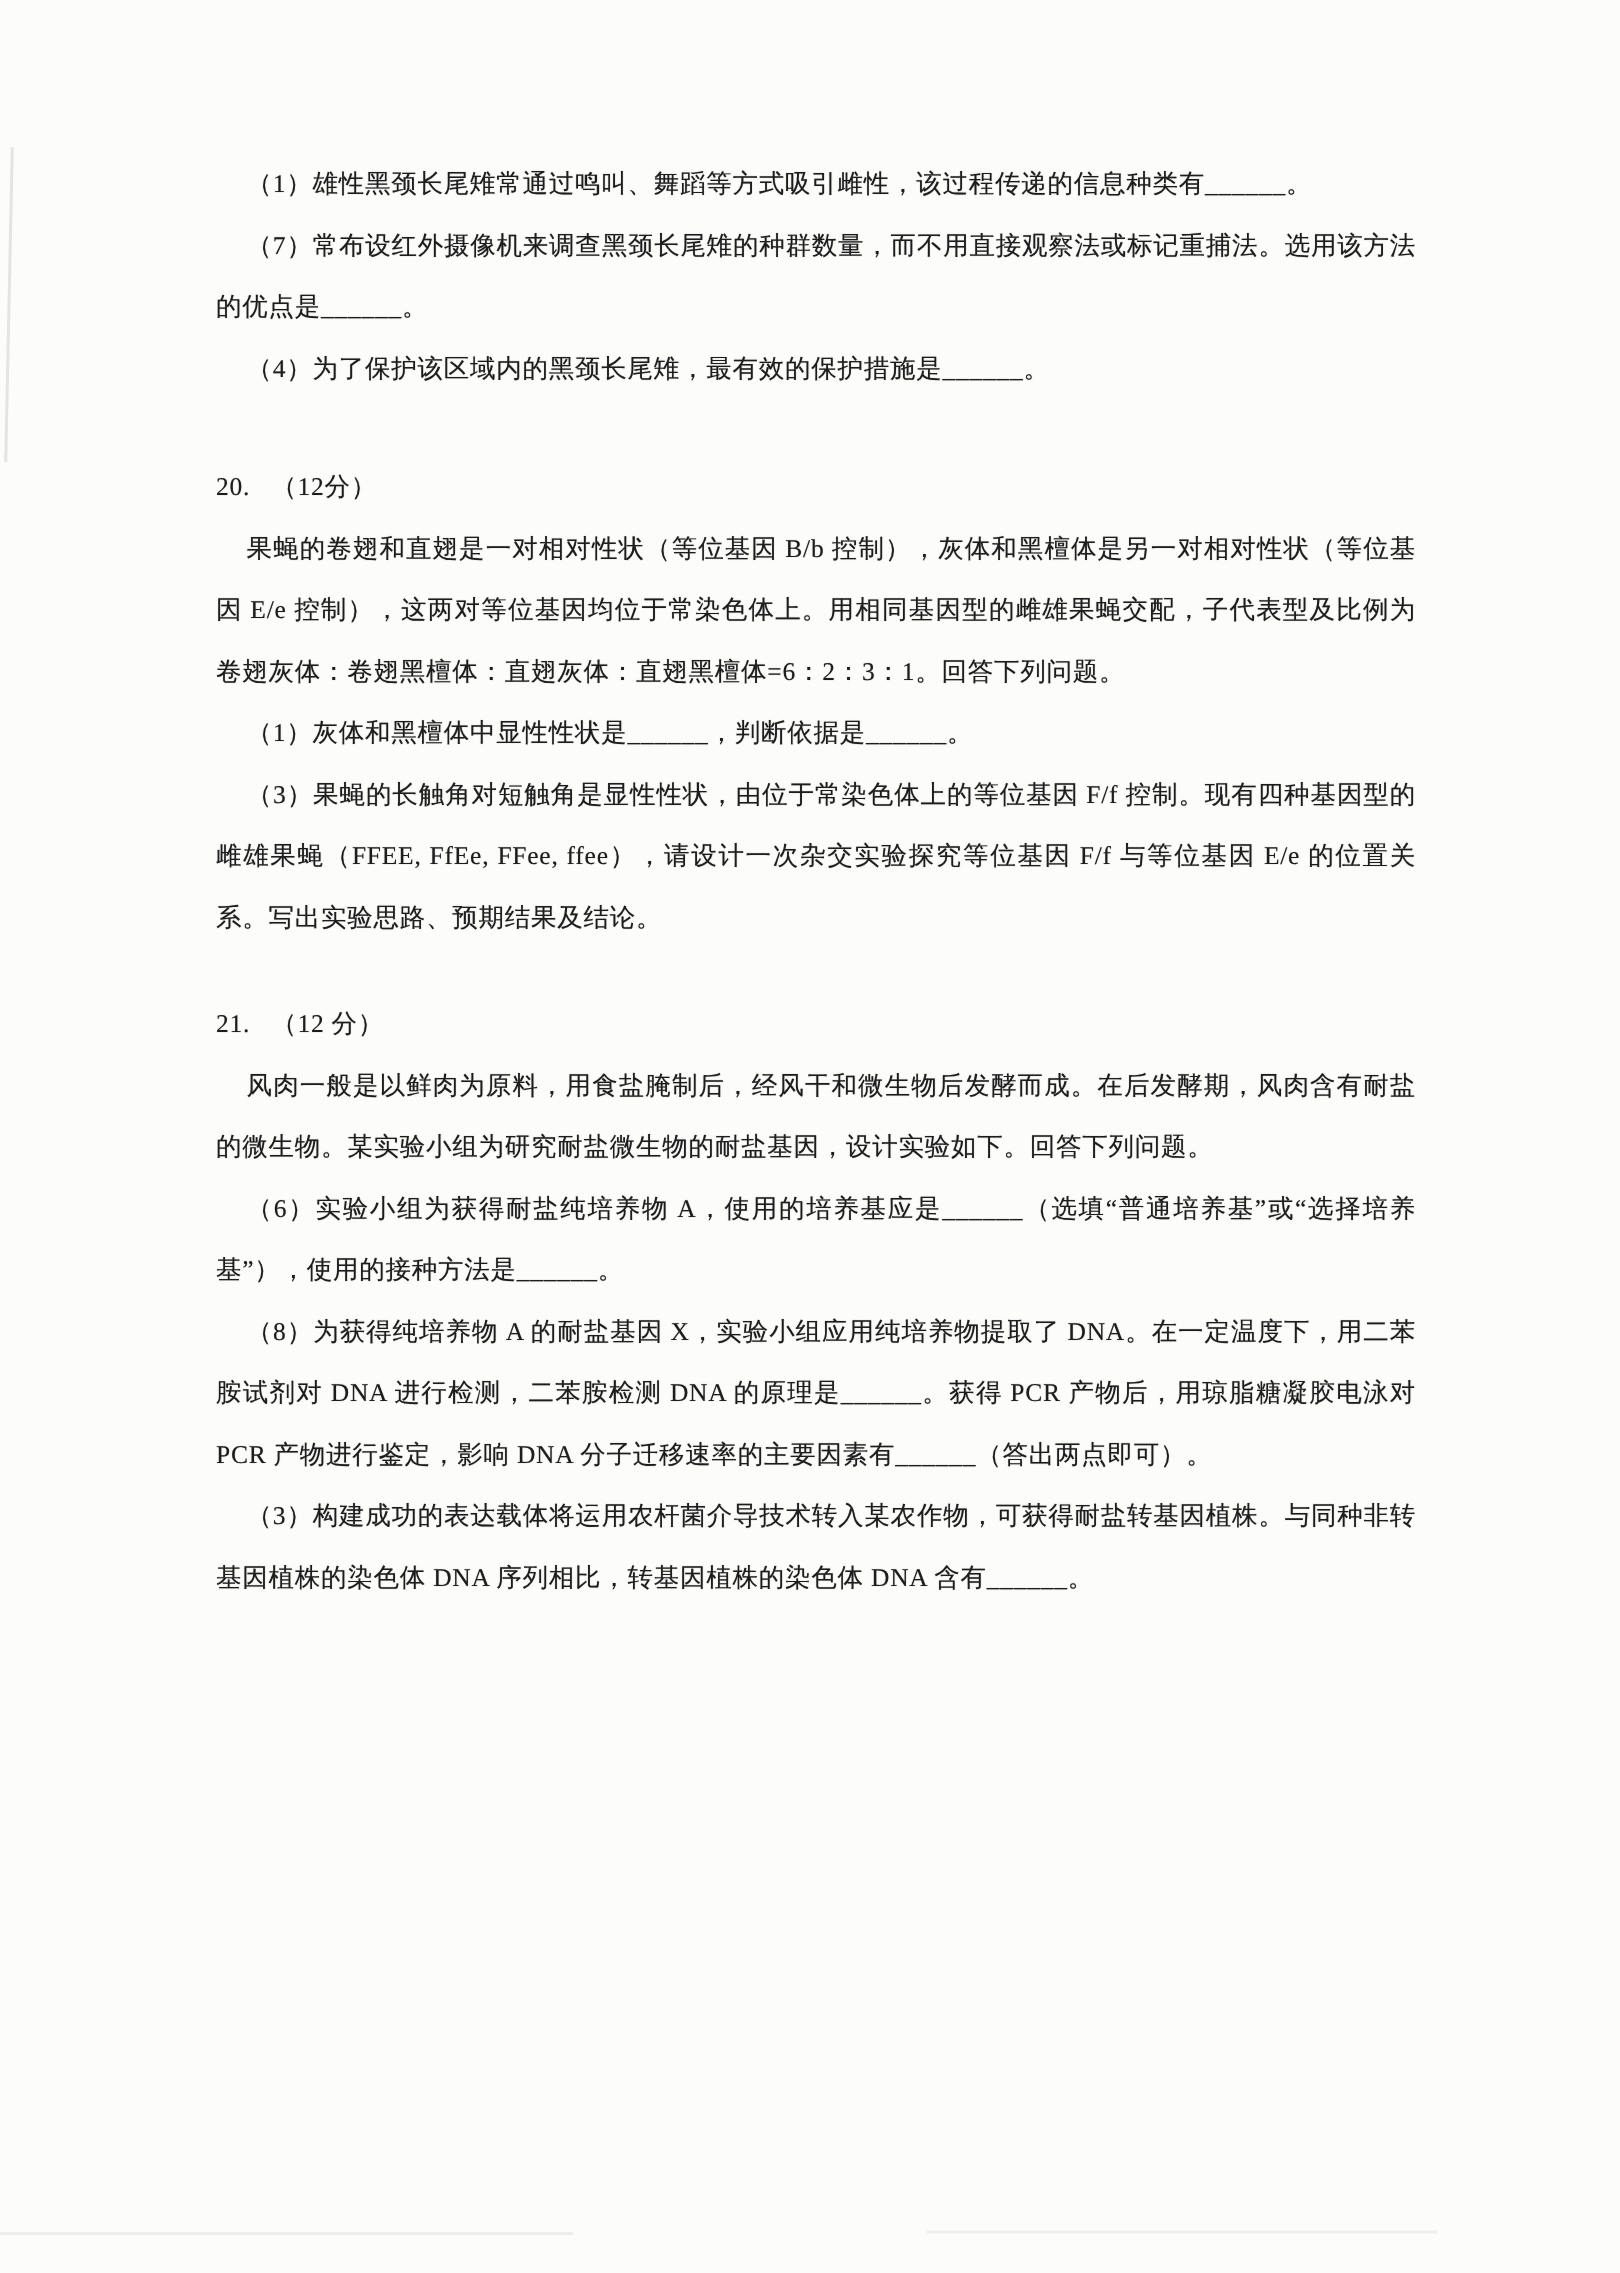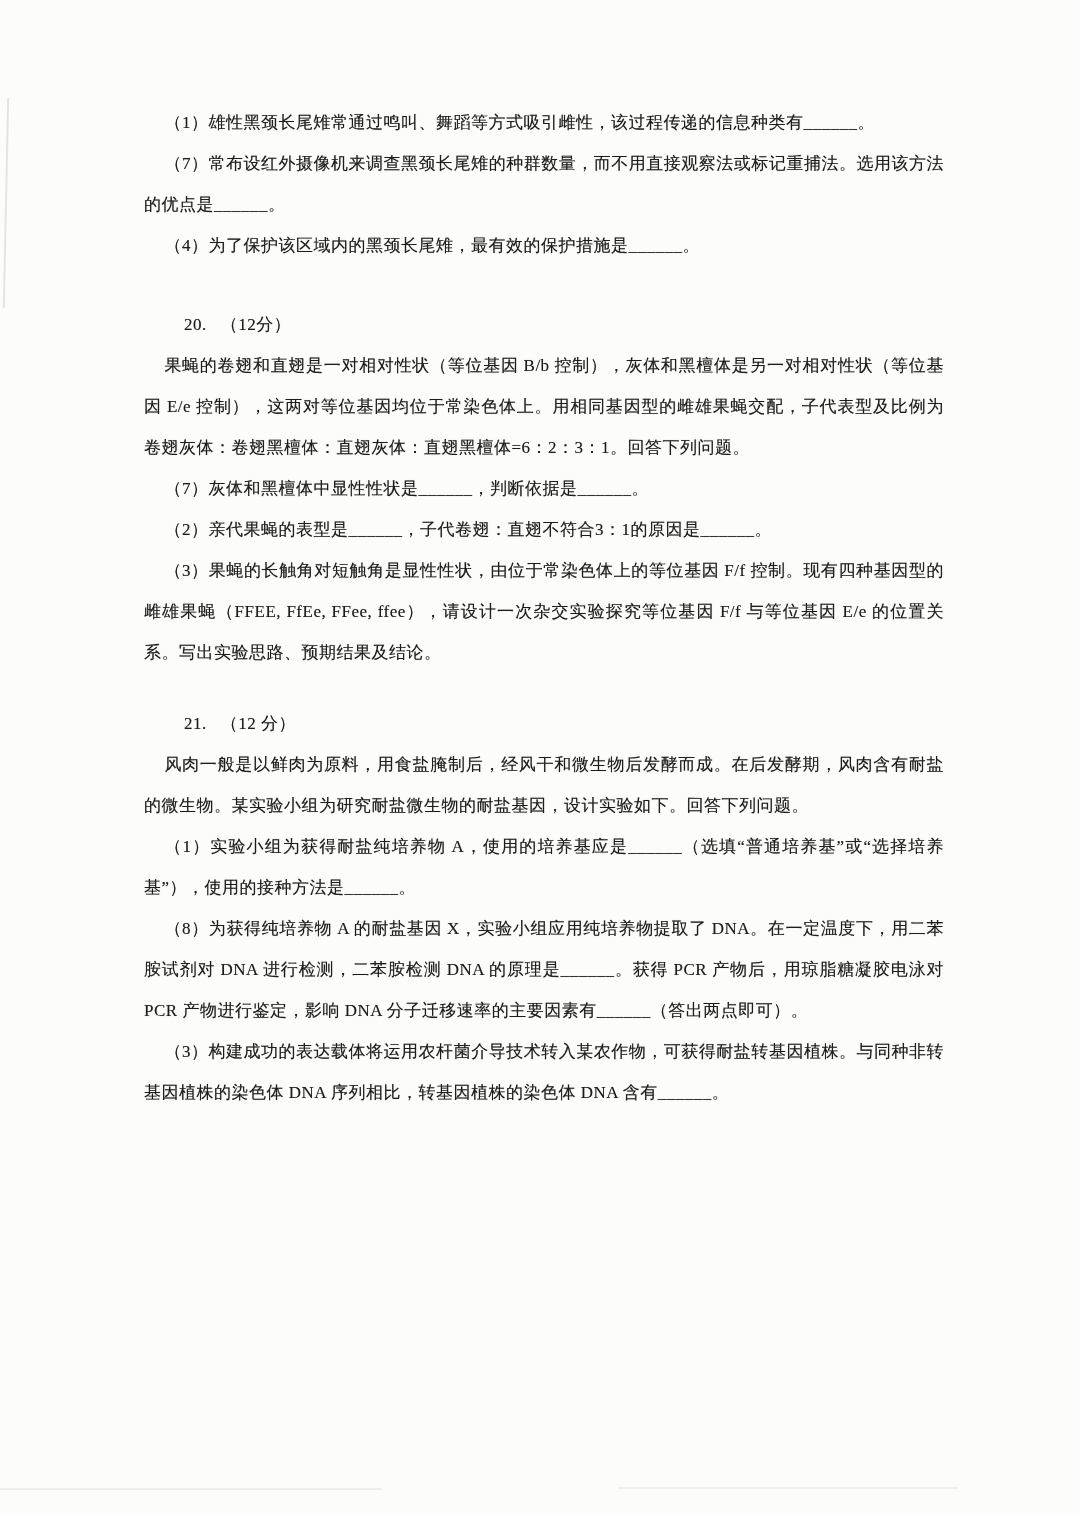--- a/index.html
+++ b/index.html
@@ -23,21 +23,21 @@
   }
   p {
     margin: 0;
     font-size: 17px;
     line-height: 41px;
     text-align: justify;
     letter-spacing: 0.5px;
     text-shadow: 0 0 0.7px rgba(20,20,20,0.45);
   }
   .item, .stem { text-indent: 1.2em; }
-  .qhead { text-indent: 0; margin-left: 40px; }
+  .qhead { text-indent: 0; }
   .qhead .num { margin-right: 14px; }
   section.question { margin: 0 0 30px 0; }
   section.question-first { margin-bottom: 38px; }
   
   .scan-edge-left {
     position: absolute;
     left: 5px; top: 98px;
     width: 2px; height: 210px;
     background: #e4e4e2;
     transform: rotate(1.2deg);
@@ -66,27 +66,26 @@
 
   <section class="question question-first">
     <p class="item">（1）雄性黑颈长尾雉常通过鸣叫、舞蹈等方式吸引雌性，该过程传递的信息种类有______。</p>
     <p class="item">（7）常布设红外摄像机来调查黑颈长尾雉的种群数量，而不用直接观察法或标记重捕法。选用该方法的优点是______。</p>
     <p class="item">（4）为了保护该区域内的黑颈长尾雉，最有效的保护措施是______。</p>
   </section>
 
   <section class="question">
     <p class="qhead"><span class="num">20.</span><span>（12分）</span></p>
     <p class="stem">果蝇的卷翅和直翅是一对相对性状（等位基因 B/b 控制），灰体和黑檀体是另一对相对性状（等位基因 E/e 控制），这两对等位基因均位于常染色体上。用相同基因型的雌雄果蝇交配，子代表型及比例为卷翅灰体：卷翅黑檀体：直翅灰体：直翅黑檀体=6：2：3：1。回答下列问题。</p>
-    <p class="item">（7）灰体和黑檀体中显性性状是______，判断依据是______。</p>
-    <p class="item">（2）亲代果蝇的表型是______，子代卷翅：直翅不符合3：1的原因是______。</p>
+    <p class="item">（1）灰体和黑檀体中显性性状是______，判断依据是______。</p>
     <p class="item">（3）果蝇的长触角对短触角是显性性状，由位于常染色体上的等位基因 F/f 控制。现有四种基因型的雌雄果蝇（FFEE, FfEe, FFee, ffee），请设计一次杂交实验探究等位基因 F/f 与等位基因 E/e 的位置关系。写出实验思路、预期结果及结论。</p>
   </section>
 
   <section class="question">
     <p class="qhead"><span class="num">21.</span><span>（12 分）</span></p>
     <p class="stem">风肉一般是以鲜肉为原料，用食盐腌制后，经风干和微生物后发酵而成。在后发酵期，风肉含有耐盐的微生物。某实验小组为研究耐盐微生物的耐盐基因，设计实验如下。回答下列问题。</p>
-    <p class="item">（1）实验小组为获得耐盐纯培养物 A，使用的培养基应是______（选填“普通培养基”或“选择培养基”），使用的接种方法是______。</p>
+    <p class="item">（6）实验小组为获得耐盐纯培养物 A，使用的培养基应是______（选填“普通培养基”或“选择培养基”），使用的接种方法是______。</p>
     <p class="item">（8）为获得纯培养物 A 的耐盐基因 X，实验小组应用纯培养物提取了 DNA。在一定温度下，用二苯胺试剂对 DNA 进行检测，二苯胺检测 DNA 的原理是______。获得 PCR 产物后，用琼脂糖凝胶电泳对 PCR 产物进行鉴定，影响 DNA 分子迁移速率的主要因素有______（答出两点即可）。</p>
     <p class="item">（3）构建成功的表达载体将运用农杆菌介导技术转入某农作物，可获得耐盐转基因植株。与同种非转基因植株的染色体 DNA 序列相比，转基因植株的染色体 DNA 含有______。</p>
 
   </section>
 
 </div>
 
 </body></html>

